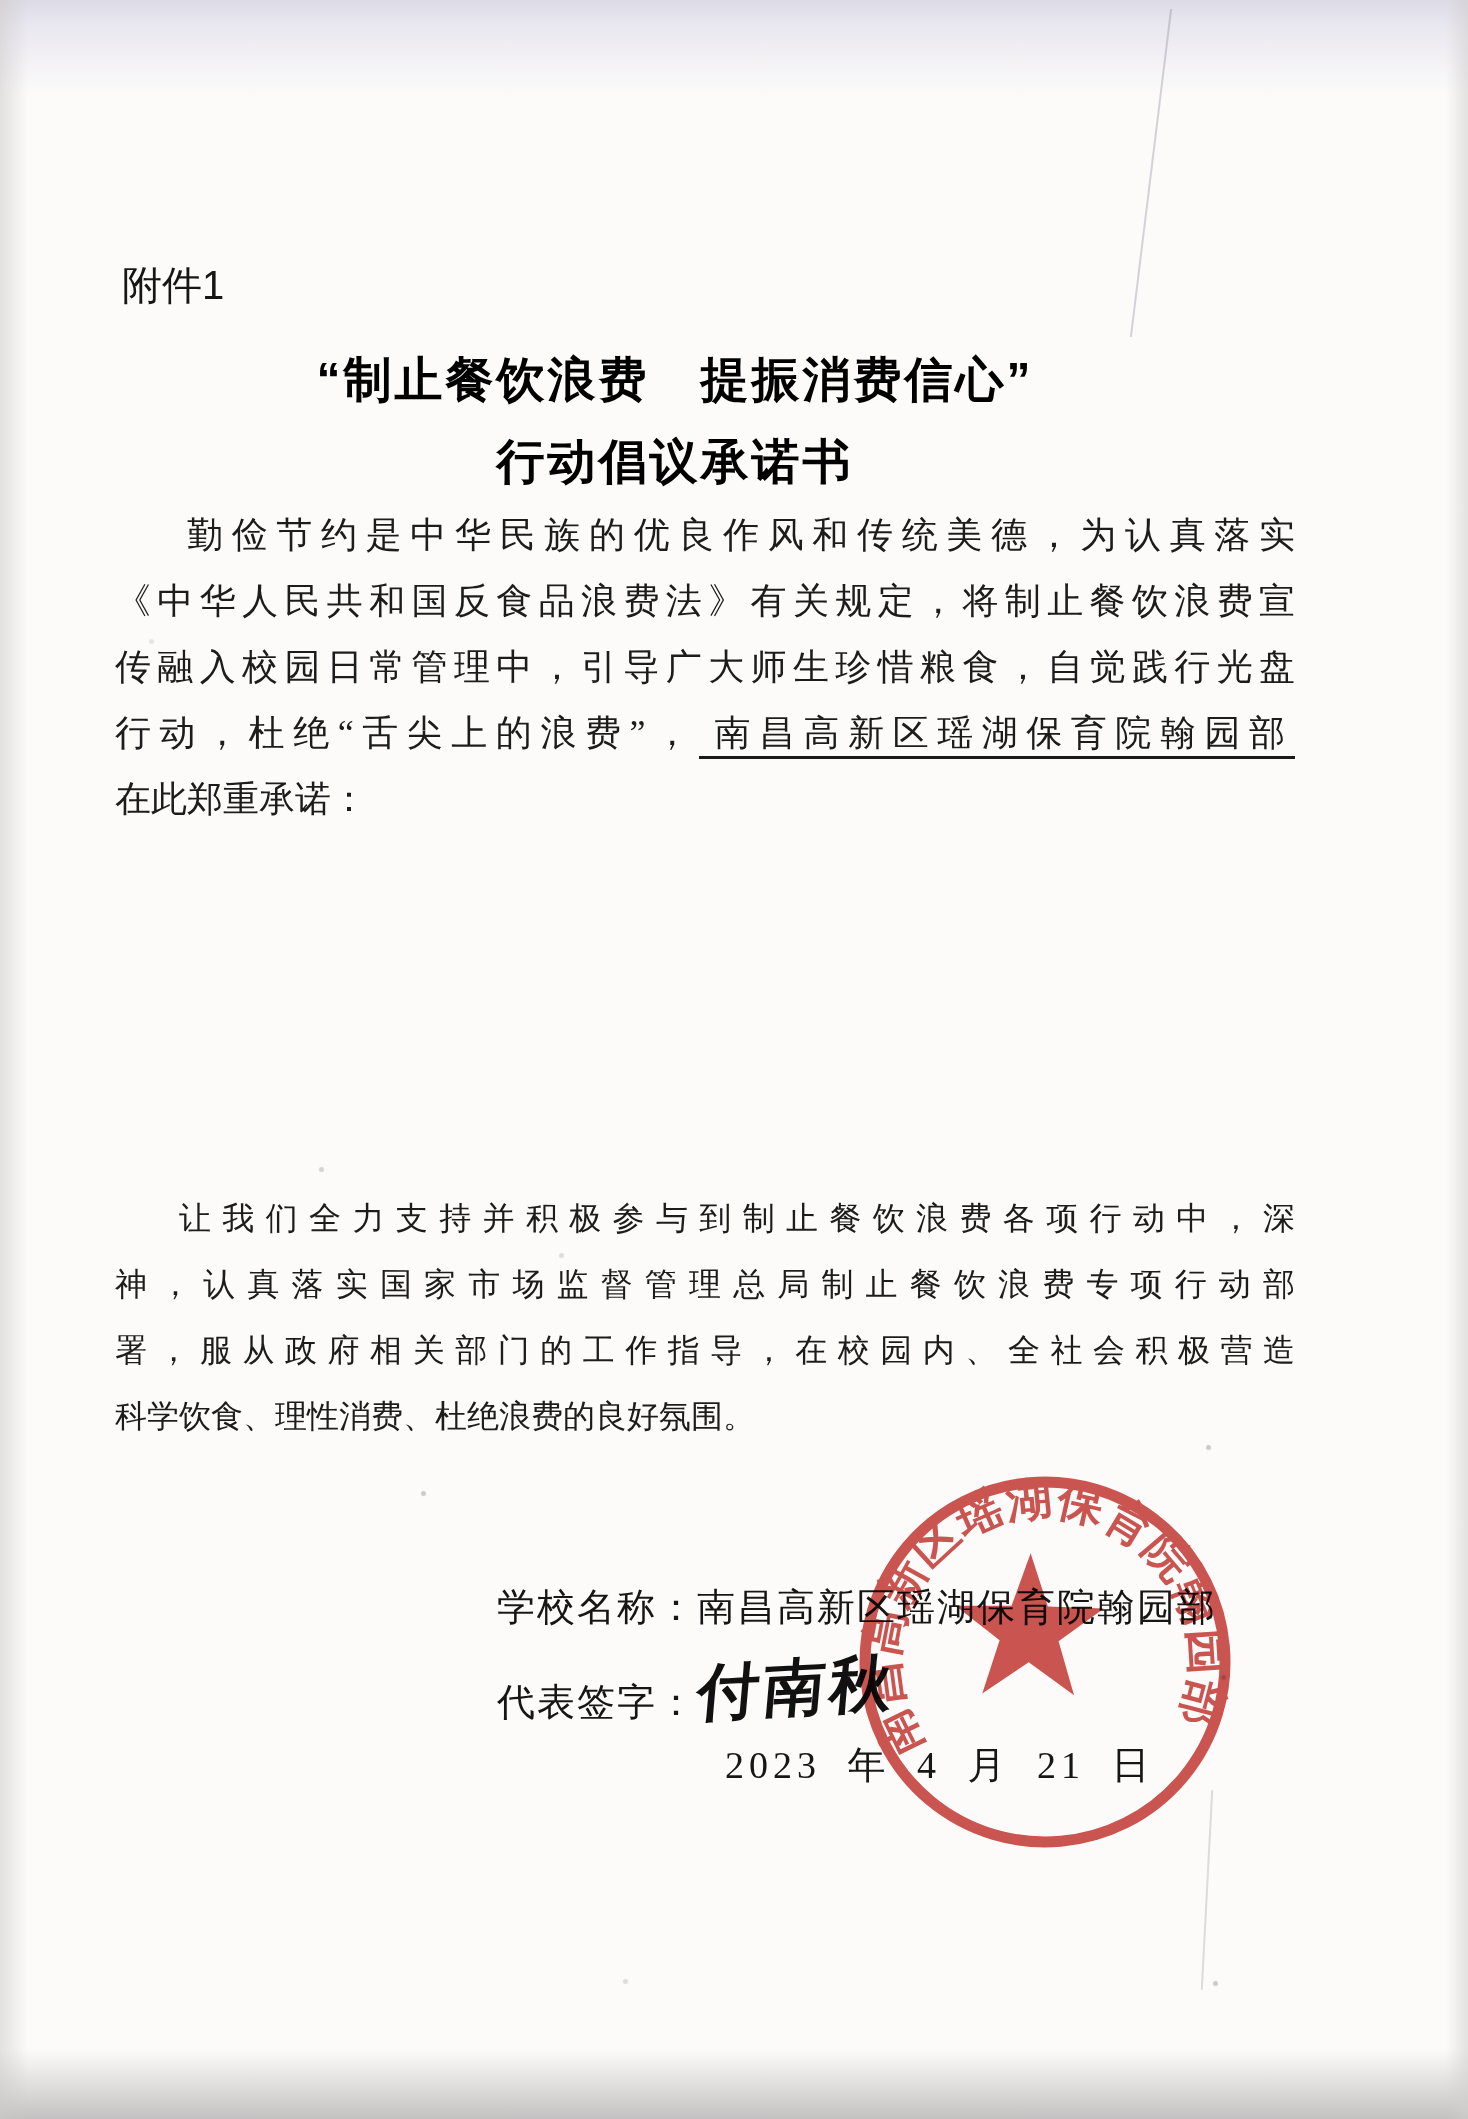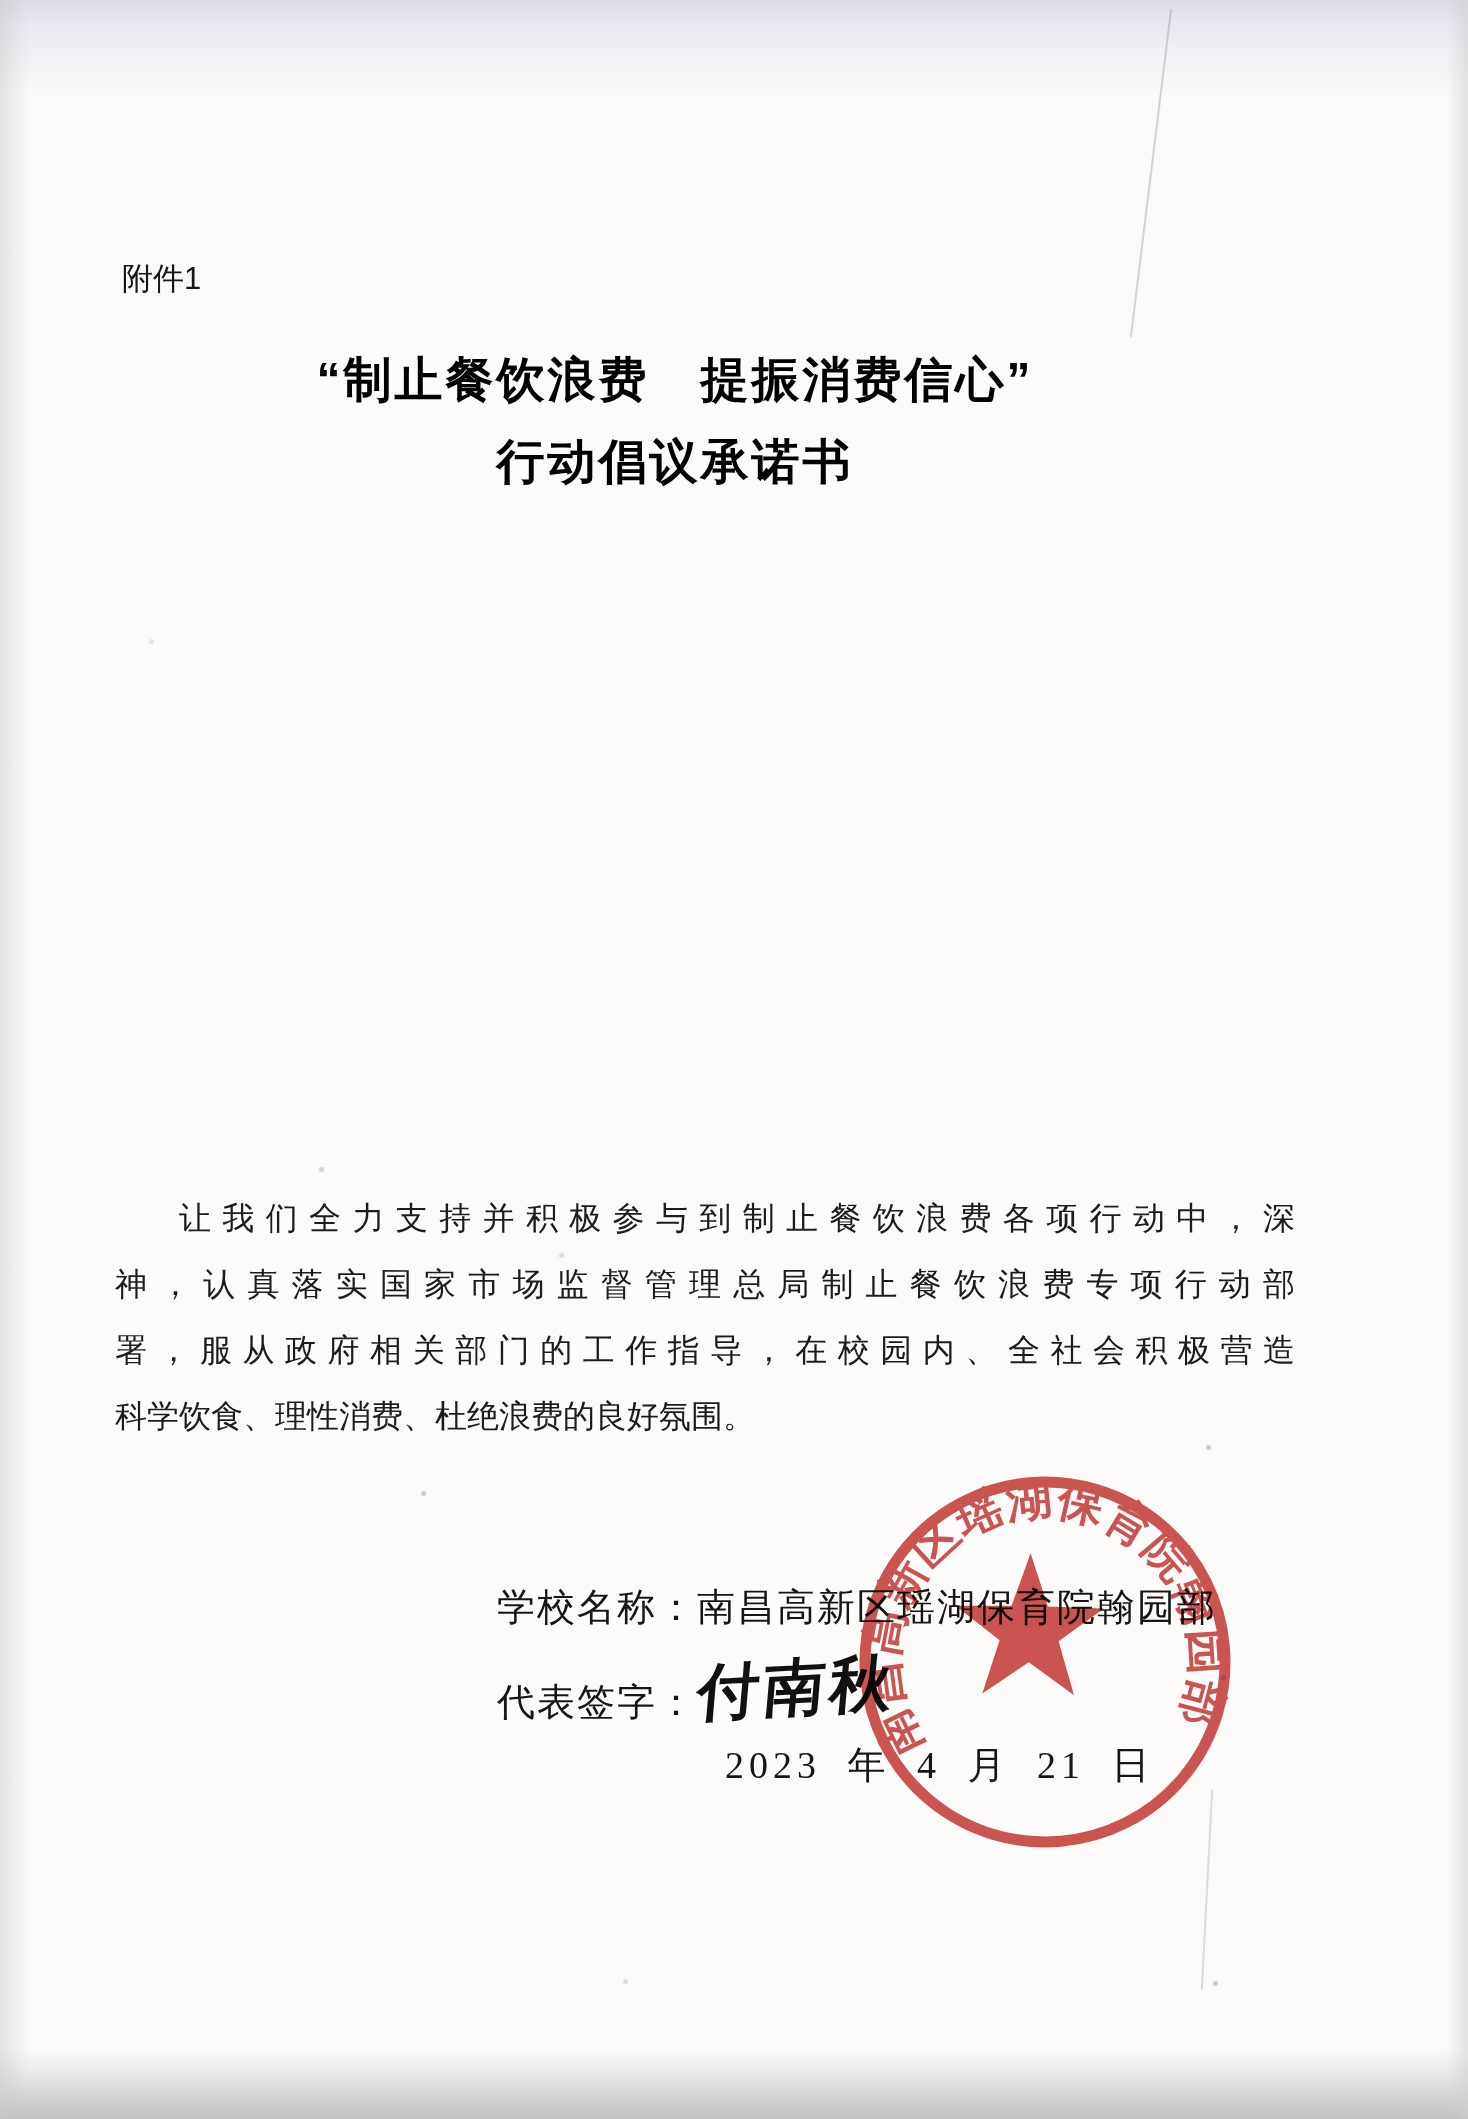--- a/index.html
+++ b/index.html
@@ -33,21 +33,21 @@
       320px 1168px 1px 1px rgba(90,90,90,.25),
       422px 1492px 1px 1px rgba(90,90,90,.3),
       560px 1254px 1px 1px rgba(110,110,110,.22),
       1207px 1446px 1px 1px rgba(90,90,90,.3),
       1222px 1676px 1px 1px rgba(90,90,90,.28),
       1214px 1982px 1px 1px rgba(90,90,90,.3),
       624px 1980px 1px 1px rgba(110,110,110,.22),
       150px 640px 1px 1px rgba(120,120,120,.18);}
   
   .abs{position:absolute;}
-  .attachment{left:122px;top:258px;font-size:31px;
+  .attachment{left:122px;top:258px;font-size:40px;
     font-family:"Liberation Sans","DejaVu Sans",sans-serif;color:#161616;}
   .title{left:115px;width:1180px;text-align:center;
     font-family:"Liberation Sans","DejaVu Sans",sans-serif;
     font-weight:700;font-size:48px;letter-spacing:3px;color:#000000;
     transform:translateX(-30px);}
   .title1{top:348px;}
   .title2{top:430px;}
   .para{left:115px;width:1180px;color:#1c1c1c;}
   .para .line{white-space:nowrap;}
   .para .line.fill{white-space:normal;text-align:justify;text-align-last:justify;}
@@ -81,20 +81,27 @@
   <div class="edge-right"></div>
   <div class="crease-top-right"></div>
   <div class="crease-right-low"></div>
   <div class="speck"></div>
 
   <div class="abs attachment">附件1</div>
 
   <div class="abs title title1">“制止餐饮浪费　提振消费信心”</div>
   <div class="abs title title2">行动倡议承诺书</div>
 
+  <div class="abs para p1">
+    <div class="line fill indent">勤俭节约是中华民族的优良作风和传统美德，为认真落实</div>
+    <div class="line fill">《中华人民共和国反食品浪费法》有关规定，将制止餐饮浪费宣</div>
+    <div class="line fill">传融入校园日常管理中，引导广大师生珍惜粮食，自觉践行光盘</div>
+    <div class="line fill"><span>行动，杜绝“舌尖上的浪费”，</span><span class="underlined">南昌高新区瑶湖保育院翰园部</span></div>
+    <div class="line">在此郑重承诺：</div>
+  </div>
 
 
   <div class="abs para p3">
     <div class="line fill indent">让我们全力支持并积极参与到制止餐饮浪费各项行动中，深</div>
     <div class="line fill">神，认真落实国家市场监督管理总局制止餐饮浪费专项行动部</div>
     <div class="line fill">署，服从政府相关部门的工作指导，在校园内、全社会积极营造</div>
     <div class="line">科学饮食、理性消费、杜绝浪费的良好氛围。</div>
   </div>
 
   <div class="abs sig-line sig-school"><span>学校名称：</span><span>南昌高新区瑶湖保育院翰园部</span></div>

